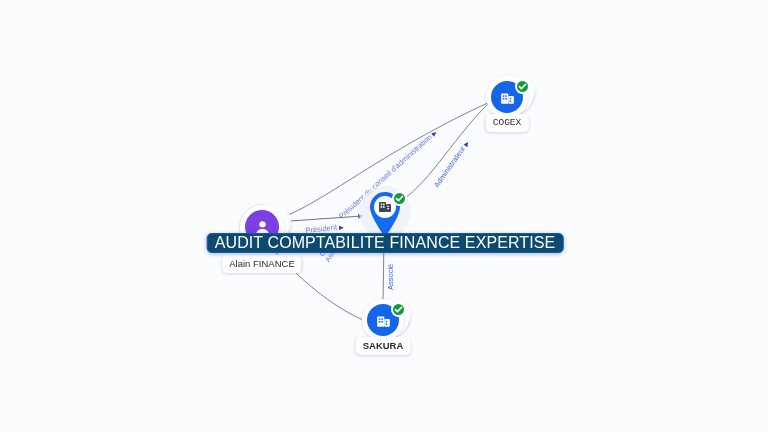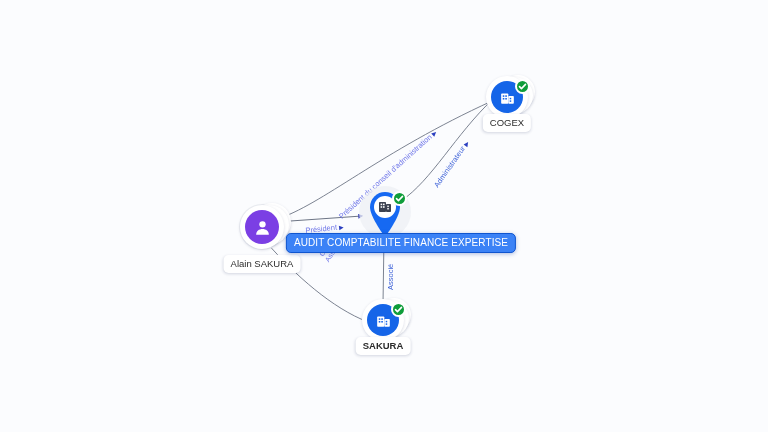--- a/index.html
+++ b/index.html
@@ -95,28 +95,27 @@
     background: #ffffff;
     color: #2c2c2c;
     font-size: 9.5px;
     line-height: 12px;
     padding: 3px 7px;
     border-radius: 5px;
     white-space: nowrap;
     box-shadow: 0 1px 3px rgba(25,40,90,0.18);
   }
   .node-label.focus {
-    background: #3b82f6;
+    background: #0c4a6e;
     color: #ffffff;
-    font-size: 10px;
+    font-size: 16px;
     letter-spacing: .1px;
     border: 1px solid #0f55cf;
     box-shadow: 0 1px 4px rgba(20,60,160,0.35);
     z-index: 40;
-    margin-left: 16px;
   }
 
   
   .edge-label {
     position: absolute;
     color: #6f76e8;
     font-size: 7.5px;
     line-height: 9px;
     white-space: nowrap;
     transform-origin: 0 0;
@@ -197,21 +196,21 @@
     <div class="halo" style="width:46px;height:46px;left:-23px;top:-23px;"></div>
     <div class="stack" style="width:38px;height:38px;left:-9px;top:-24px;"></div>
     <div class="stack" style="width:40px;height:40px;left:-13px;top:-22px;"></div>
     <div class="stack" style="width:44px;height:44px;left:-22px;top:-22px;"></div>
     <div class="person-circle">
       <svg viewBox="0 0 24 24" xmlns="http://www.w3.org/2000/svg">
         <circle cx="12" cy="8" r="4" fill="#ffffff"></circle>
         <path d="M4 21c0-4.4 3.6-7 8-7s8 2.6 8 7z" fill="#ffffff"></path>
       </svg>
     </div>
-    <div class="node-label" style="left:0px; top:28px;">Alain SAKURA</div>
+    <div class="node-label" style="left:0px; top:28px;">Alain FINANCE</div>
   </div>
 
   <div class="node" style="left:385px; top:212px;">
     <div class="halo" style="width:52px;height:52px;left:-26px;top:-26px;opacity:.75;"></div>
     <div class="pin">
       <svg viewBox="0 0 38 48" xmlns="http://www.w3.org/2000/svg">
         <path d="M19 47 C19 47 34 27 34 17 A15 15 0 1 0 4 17 C4 27 19 47 19 47 Z" fill="#1669f2"></path>
         <circle cx="19" cy="17" r="11" fill="#ffffff"></circle>
         <g fill="#3c4250">
           <rect x="13" y="12" width="7" height="10" rx="0.8"></rect>
@@ -249,21 +248,21 @@
           <rect x="14.8" y="12.4" width="1.9" height="1.9" fill="#1565e8"></rect>
           <rect x="14.8" y="15.6" width="1.9" height="1.9" fill="#1565e8"></rect>
         </g>
       </svg>
     </div>
     <div class="check" style="left:8px; top:-18px;">
       <svg viewBox="0 0 12 12" xmlns="http://www.w3.org/2000/svg">
         <path d="M2 6.2 L4.6 8.8 L10 3.2" fill="none" stroke="#ffffff" stroke-width="2.1" stroke-linecap="round" stroke-linejoin="round"></path>
       </svg>
     </div>
-    <div class="node-label" style="left:0px; top:17px;">COGEX</div>
+    <div class="node-label" style="left:0px; top:17px;font-family:Liberation Mono, monospace;">COGEX</div>
   </div>
 
   <div class="node" style="left:383px; top:320px;">
     <div class="stack" style="width:34px;height:34px;left:-6px;top:-22px;"></div>
     <div class="stack" style="width:37px;height:37px;left:-11px;top:-20px;"></div>
     <div class="stack" style="width:42px;height:42px;left:-21px;top:-21px;"></div>
     <div class="co-circle">
       <svg viewBox="0 0 24 24" xmlns="http://www.w3.org/2000/svg">
         <g fill="#ffffff">
           <rect x="4" y="7" width="9" height="13" rx="1"></rect>

